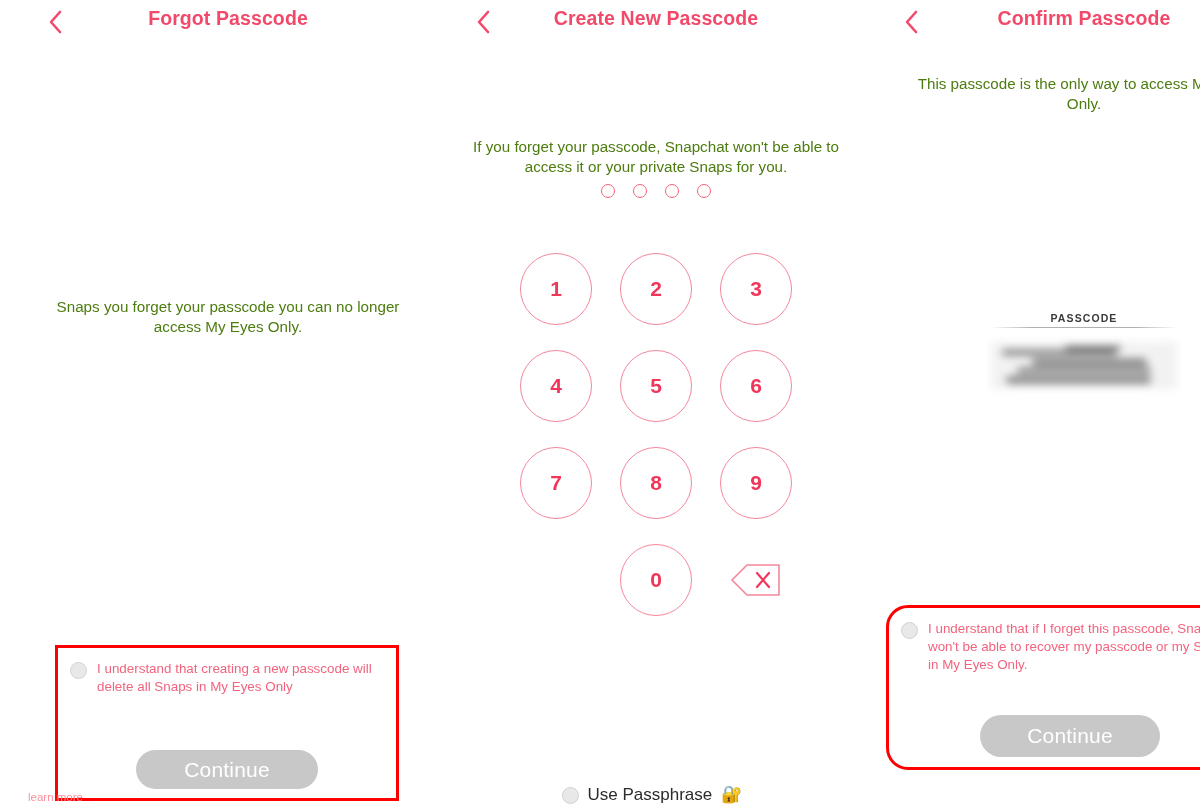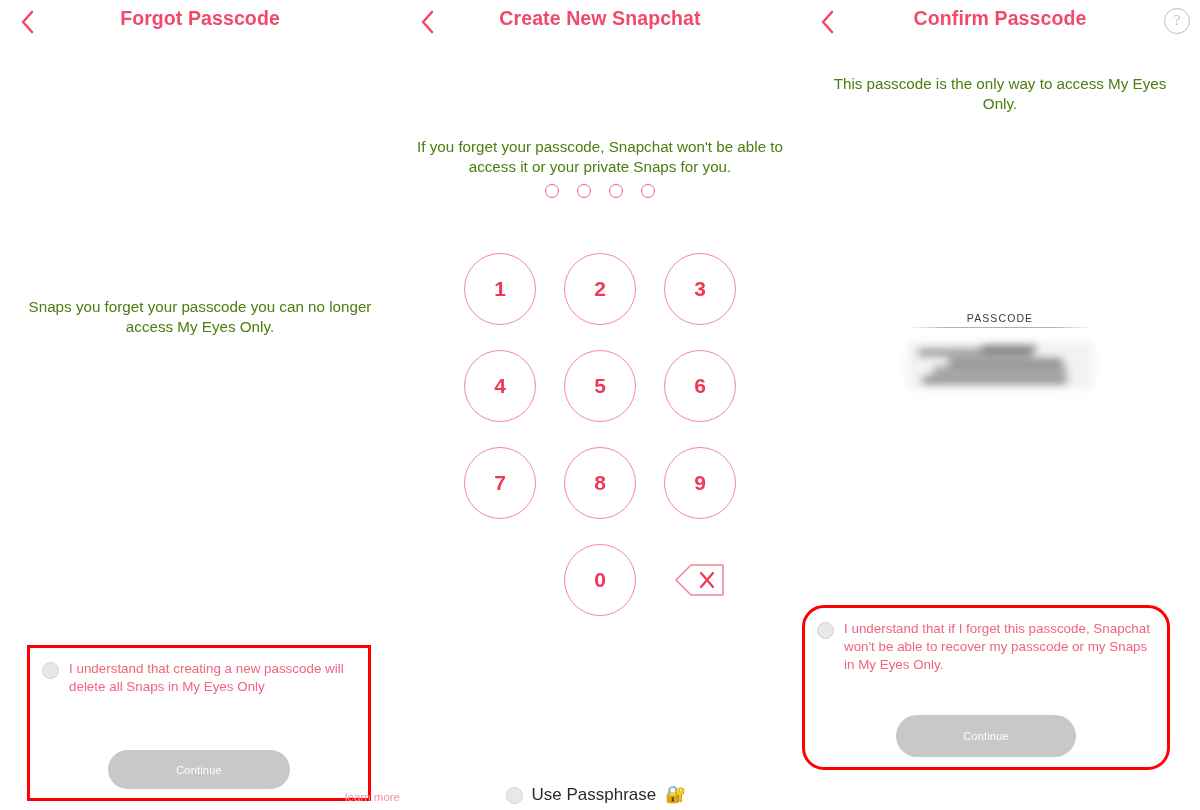--- a/index.html
+++ b/index.html
@@ -18,20 +18,21 @@
     height: 810px;
     display: flex;
   }
 
   .panel {
     position: relative;
     width: 400px;
     height: 810px;
     background: #ffffff;
     flex: 0 0 400px;
+    margin-left: 28px;
   }
 
   
   .nav-bar {
     position: relative;
     height: 46px;
     width: 100%;
   }
   .nav-back {
     position: absolute;
@@ -119,32 +120,32 @@
   }
 
   .continue-btn {
     position: absolute;
     left: 50%;
     transform: translateX(-50%);
     background: #C8C8C8;
     color: #ffffff;
     border: none;
     border-radius: 22px;
-    font-size: 11px;
+    font-size: 21px;
     font-family: "Liberation Sans", sans-serif;
     cursor: pointer;
     letter-spacing: 0.2px;
   }
   .p1-continue { bottom: 9px; width: 182px; height: 39px; }
 
   .learn-more {
     position: absolute;
     left: 0; right: 0;
     top: 791px;
-    text-align: right;
+    text-align: left;
     color: #F9929F;
     font-size: 11.5px;
     cursor: pointer;
   }
 
   
   .p2-copy {
     position: absolute;
     top: 137px;
     left: 16px;
@@ -228,21 +229,21 @@
   .passcode-field {
     position: absolute;
     top: 312px;
     left: 50%;
     transform: translateX(-50%);
     width: 186px;
     text-align: center;
   }
   .passcode-label {
     font-size: 10.5px;
-    font-weight: 400;
+    font-weight: 700;
     letter-spacing: 1.1px;
     color: #3A3A3A;
     filter: blur(0.7px);
   }
   .passcode-rule {
     margin-top: 3px;
     height: 1px;
     background: linear-gradient(to right, rgba(180,180,180,0) 0%, rgba(150,150,150,.75) 22%, rgba(150,150,150,.75) 78%, rgba(180,180,180,0) 100%);
   }
   .passcode-blur {
@@ -296,21 +297,21 @@
   </div>
 
   <div class="panel panel2">
 
     <div class="nav-bar">
       <div class="nav-back">
         <svg width="14" height="24" viewBox="0 0 14 24" fill="none">
           <path d="M12 2 L3 12 L12 22" stroke="#F2496A" stroke-width="2.6" stroke-linecap="round" stroke-linejoin="round"></path>
         </svg>
       </div>
-      <div class="nav-title">Create New Snapchat</div>
+      <div class="nav-title">Create New Passcode</div>
     </div>
 
     <div class="body-copy p2-copy">
       <p>If you forget your passcode, Snapchat won't be able to access it or your private Snaps for you.</p>
     </div>
 
     <div class="dots">
       <span class="dot"></span>
       <span class="dot"></span>
       <span class="dot"></span>

